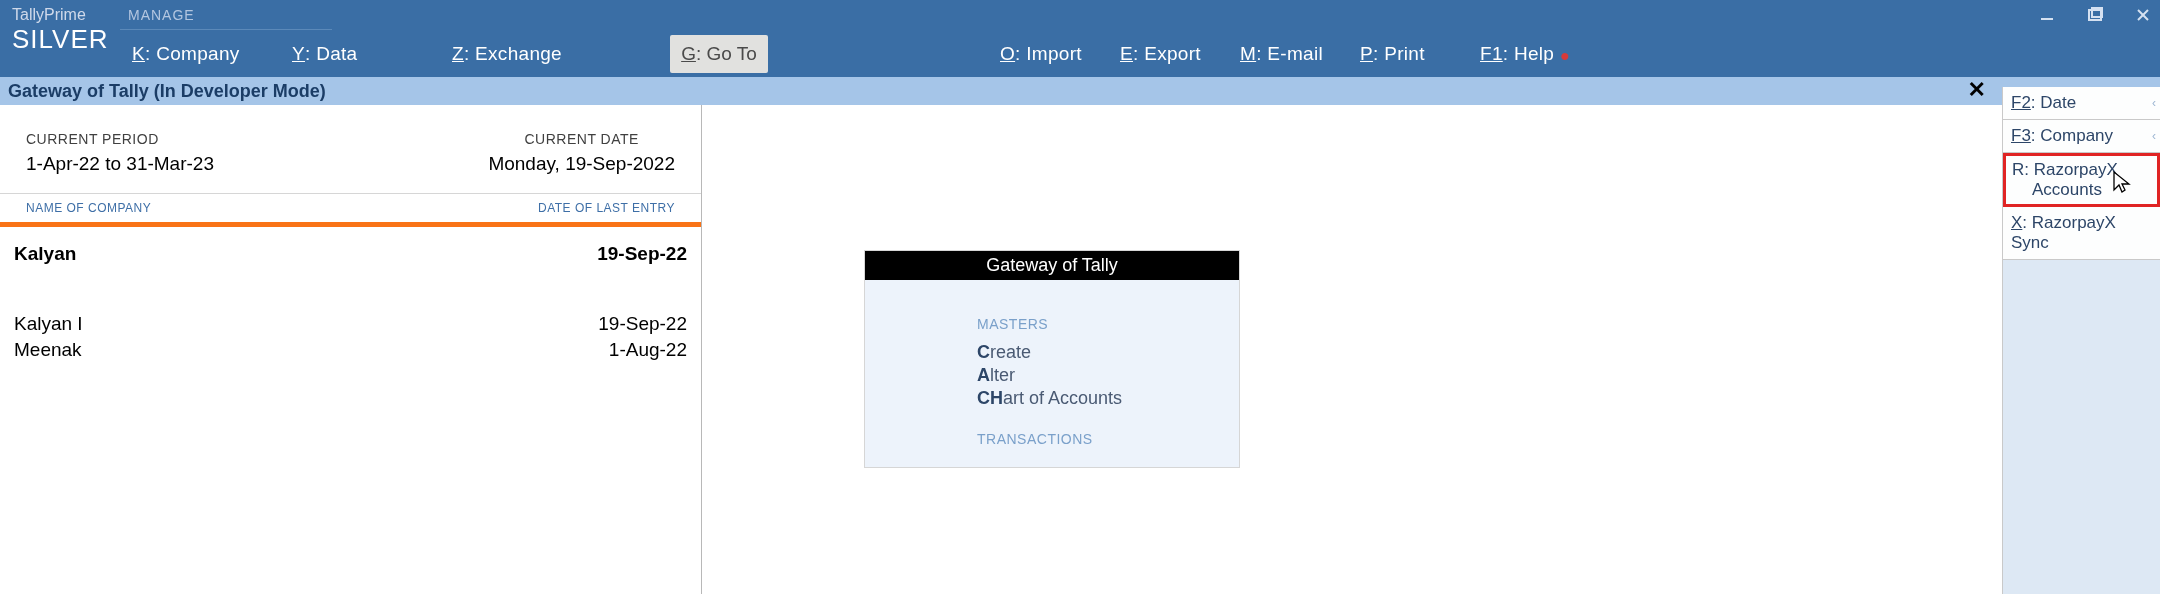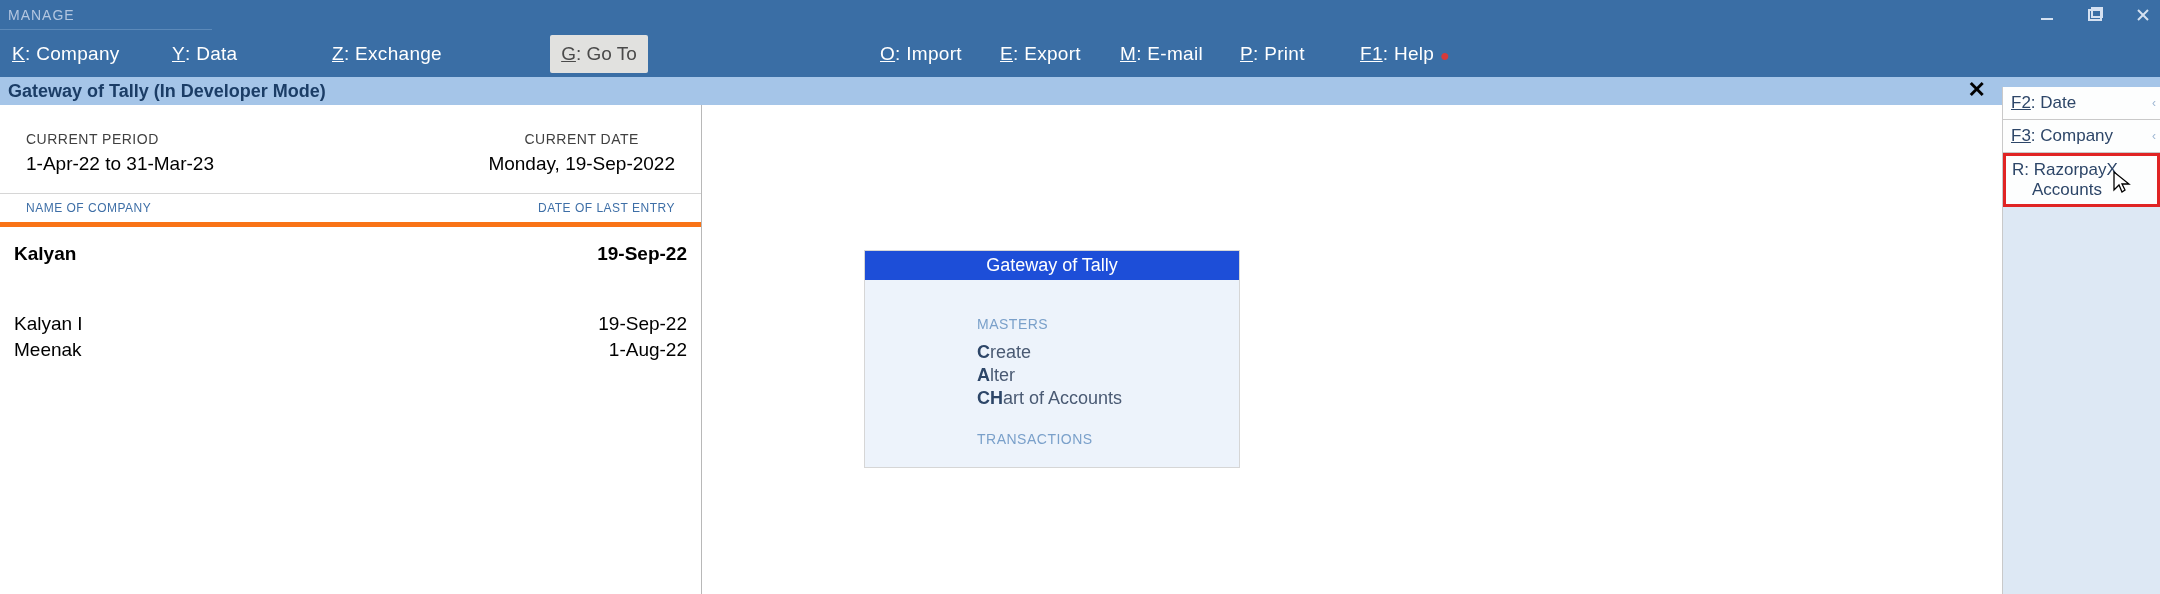--- a/index.html
+++ b/index.html
@@ -156,21 +156,21 @@
 
     .gateway-panel {
       position: absolute;
       left: 162px;
       top: 145px;
       width: 376px;
       border: 1px solid #d6d6d6;
       background: #edf3fb;
     }
     .gateway-title {
-      background: #1d4ed8;
+      background: #000000;
       color: #fff;
       text-align: center;
       font-size: 18px;
       padding: 4px 0;
     }
     .gateway-body { padding: 36px 20px 10px 112px; }
     .gateway-section { color: #7aa0ca; font-size: 14px; letter-spacing: 0.5px; margin-bottom: 10px; }
     .gateway-item { color: #4a5a73; font-size: 18px; margin-bottom: 2px; cursor: pointer; }
     .gateway-item .hk { color: #2d4668; font-weight: bold; }
     .gateway-section.trans { margin-top: 22px; }
@@ -221,20 +221,24 @@
       position: absolute;
       right: 24px;
       top: 14px;
     }
 
   </style>
 </head>
 <body>
 
 <div class="titlebar">
+  <div class="brand">
+    <div class="brand-top">TallyPrime</div>
+    <div class="brand-bottom">SILVER</div>
+  </div>
   <div class="menu-area">
     <div class="menu-row1">MANAGE</div>
     <div class="menu-row2">
       <div class="menu-item m-company">
         <span class="hk">K</span>:&nbsp;<span>Company</span>
       </div>
       <div class="menu-item m-data">
         <span class="hk">Y</span>:&nbsp;<span>Data</span>
       </div>
       <div class="menu-item m-exchange">
@@ -355,13 +359,16 @@
   </div>
   <div class="fn-highlight">
     <div><span class="hk">R</span>: <span>RazorpayX</span></div>
     <div style="padding-left:20px;"><span>Accounts</span></div>
     <span class="cursor-icon">
       <svg width="22" height="26" viewBox="0 0 22 26">
         <path d="M3 2 L3 20 L8 15 L11 22 L14 20 L11 14 L18 14 Z" fill="#fff" stroke="#000" stroke-width="1.3"></path>
       </svg>
     </span>
   </div>
+  <div class="fn-btn">
+    <span><span class="hk">X</span>: <span>RazorpayX Sync</span></span>
+  </div>
 </div>
 
 </body></html>

